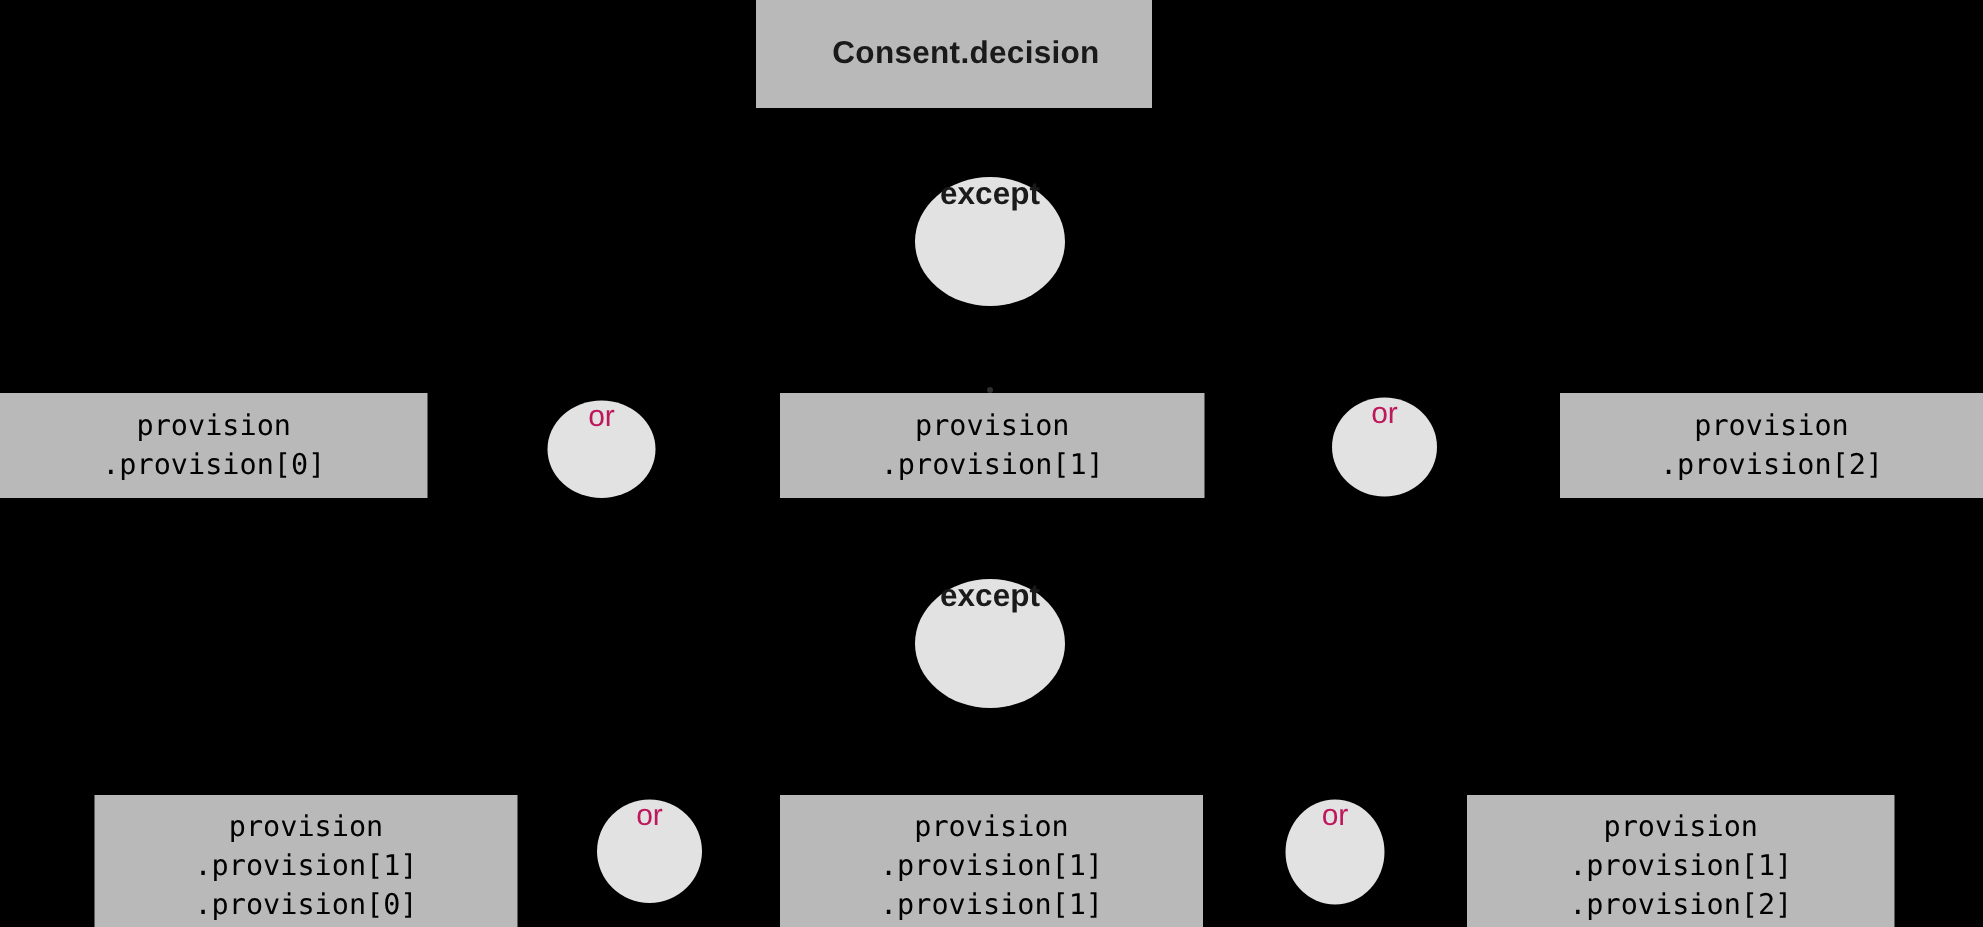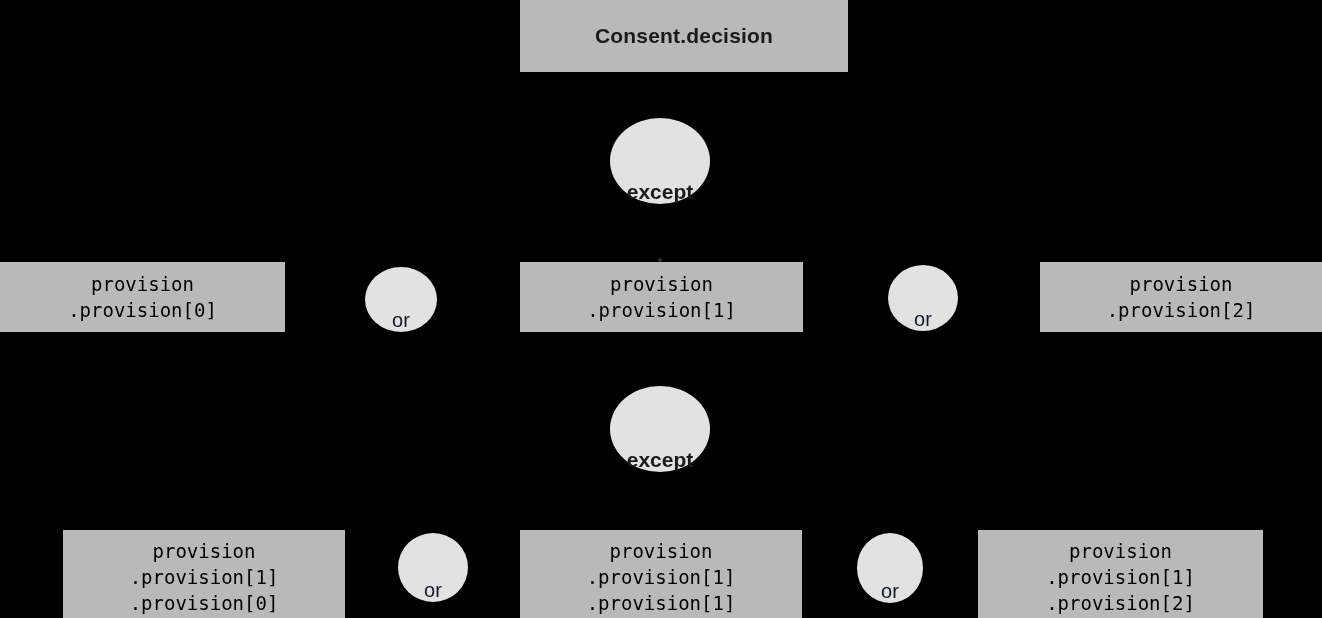--- a/index.html
+++ b/index.html
@@ -36,46 +36,46 @@
     font-size: 21px;
     font-weight: bold;
     color: #1a1a1a;
     letter-spacing: 0.2px;
   }
   .ellipse {
     position: absolute;
     background: #e2e2e2;
     border-radius: 50%;
     display: flex;
-    align-items: flex-end;
+    align-items: flex-start;
     justify-content: center;
   }
   .except-label {
     font-size: 21px;
     font-weight: bold;
     color: #1a1a1a;
   }
   .or-label {
     font-size: 20px;
     font-weight: 400;
-    color: #0f172a;
+    color: #be185d;
   }
   .stub {
     position: absolute;
     width: 4px;
     height: 4px;
     border-radius: 50%;
   }
 </style>
 </head>
 <body>
 
 <div id="canvas">
 
-  <div class="box" style="left:520px; top:0px; width:328px; height:72px;">
+  <div class="box" style="left:504px; top:0px; width:248px; height:72px;padding-left:16px;">
     <div class="root-label">Consent.decision</div>
   </div>
 
   <div class="ellipse" style="left:610px; top:118px; width:100px; height:86px;">
     <div class="except-label">except</div>
   </div>
 
   <div class="stub" style="left:658px; top:258px; background:#2f2f2f;"></div>
   <div class="stub" style="left:659px; top:327px; background:#3a3a3a;"></div>
   <div class="stub" style="left:660px; top:533px; background:#3a3a3a;"></div>

